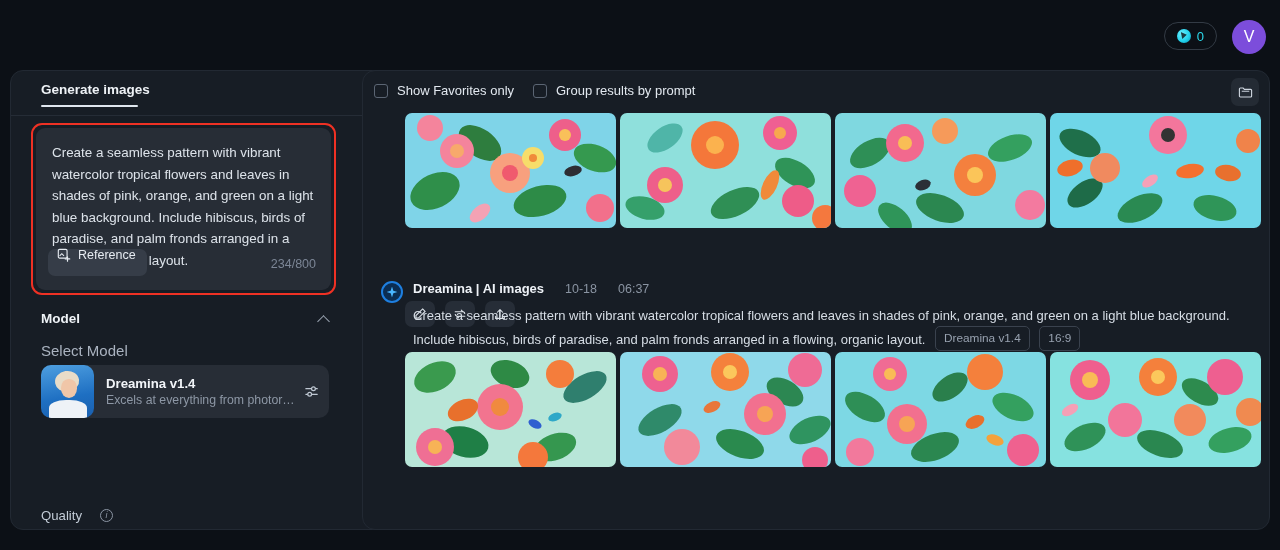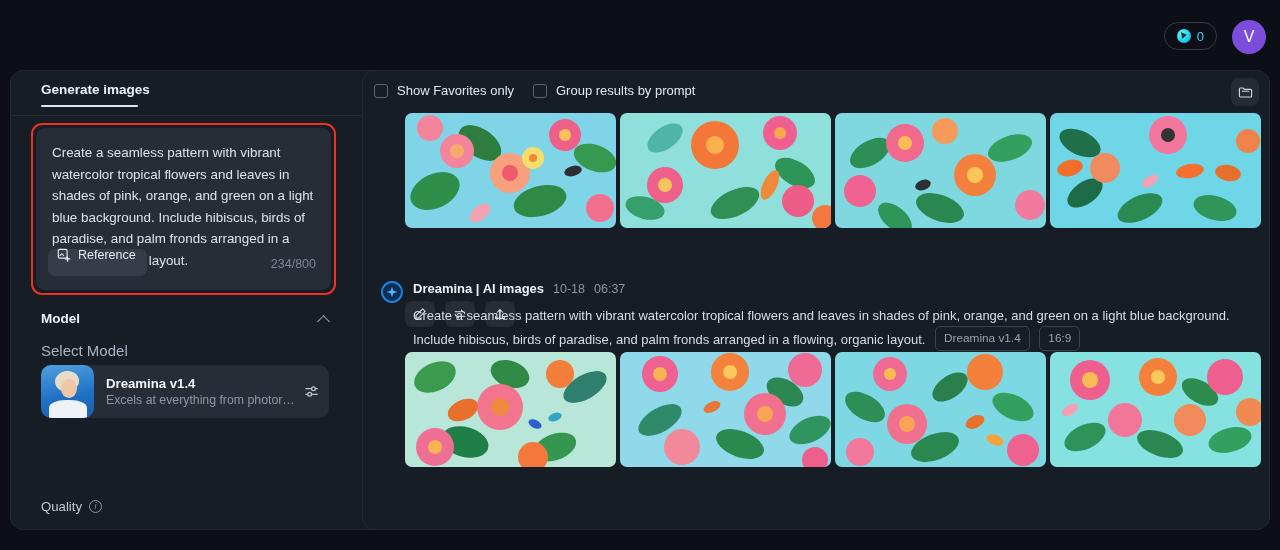--- a/index.html
+++ b/index.html
@@ -88,21 +88,21 @@
      background:#f0c6a8; border-radius:46% 46% 50% 50%; }
   #model-thumb .body { position:absolute; left:8px; bottom:0; width:38px; height:18px;
      background:#eef2f7; border-radius:45% 45% 0 0; }
   #model-info { flex:1; padding-left:12px; overflow:hidden; }
   #model-name { color:#f1f4f8; font-size:13.2px; font-weight:bold; }
   #model-desc { color:#8d97a5; font-size:12.3px; margin-top:2px; white-space:nowrap;
      overflow:hidden; text-overflow:ellipsis; width:195px; }
   #model-settings { width:34px; flex:none; display:flex; align-items:center; justify-content:center; }
 
   
-  #quality-row { position:absolute; left:30px; top:428px; display:flex; align-items:center; gap:7px; }
+  #quality-row { position:absolute; left:30px; top:437px; display:flex; align-items:center; gap:18px; }
   #quality-label { color:#c3ccd7; font-size:13.2px; }
   .info-i { width:13px; height:13px; border:1.2px solid #8b95a3; border-radius:50%;
     color:#8b95a3; font-size:9px; line-height:11px; text-align:center; font-style:italic;}
 
   
   #right-panel {
     position:absolute; left:362px; top:70px; width:908px; height:460px;
     background:#171d25; border:1px solid #222933; border-radius:13px; overflow:hidden;
   }
   #results-header { position:relative; height:33px; }
@@ -125,21 +125,21 @@
   #actions1 { left:42px; top:230px; }
   .act-btn { width:30px; height:26px; background:#262d37; border-radius:7px; display:flex;
      align-items:center; justify-content:center; cursor:pointer; }
 
   
   #result-meta { position:absolute; left:10px; top:202px; width:890px; }
   #dream-avatar { position:absolute; left:8px; top:8px; width:22px; height:22px; border-radius:50%;
      background:#0b2d52; border:2px solid #1e7fe0; display:flex; align-items:center; justify-content:center;}
   #dream-avatar .star { width:11px; height:11px; background:#49b6ff;
      clip-path:polygon(50% 0,62% 38%,100% 50%,62% 62%,50% 100%,38% 62%,0 50%,38% 38%); }
-  #meta-title-row { position:absolute; left:40px; top:8px; display:flex; align-items:baseline; gap:9px;}
+  #meta-title-row { position:absolute; left:40px; top:8px; display:flex; align-items:baseline; gap:21px;}
   #meta-title { color:#eef2f7; font-size:13px; font-weight:bold; }
   #meta-date { color:#8a94a2; font-size:12.5px; }
   #meta-time { color:#8a94a2; font-size:12.5px;text-align:center; }
   #meta-prompt { position:absolute; left:40px; top:32px; width:845px; color:#d6dde5;
      font-size:13px; line-height:21px; }
   .tag { display:inline-block; border:1px solid #3a424e; border-radius:5px; padding:1px 8px;
      color:#98a2b0; font-size:11.8px; margin-left:6px; vertical-align:2px; }
 </style>
 </head>
 <body>

